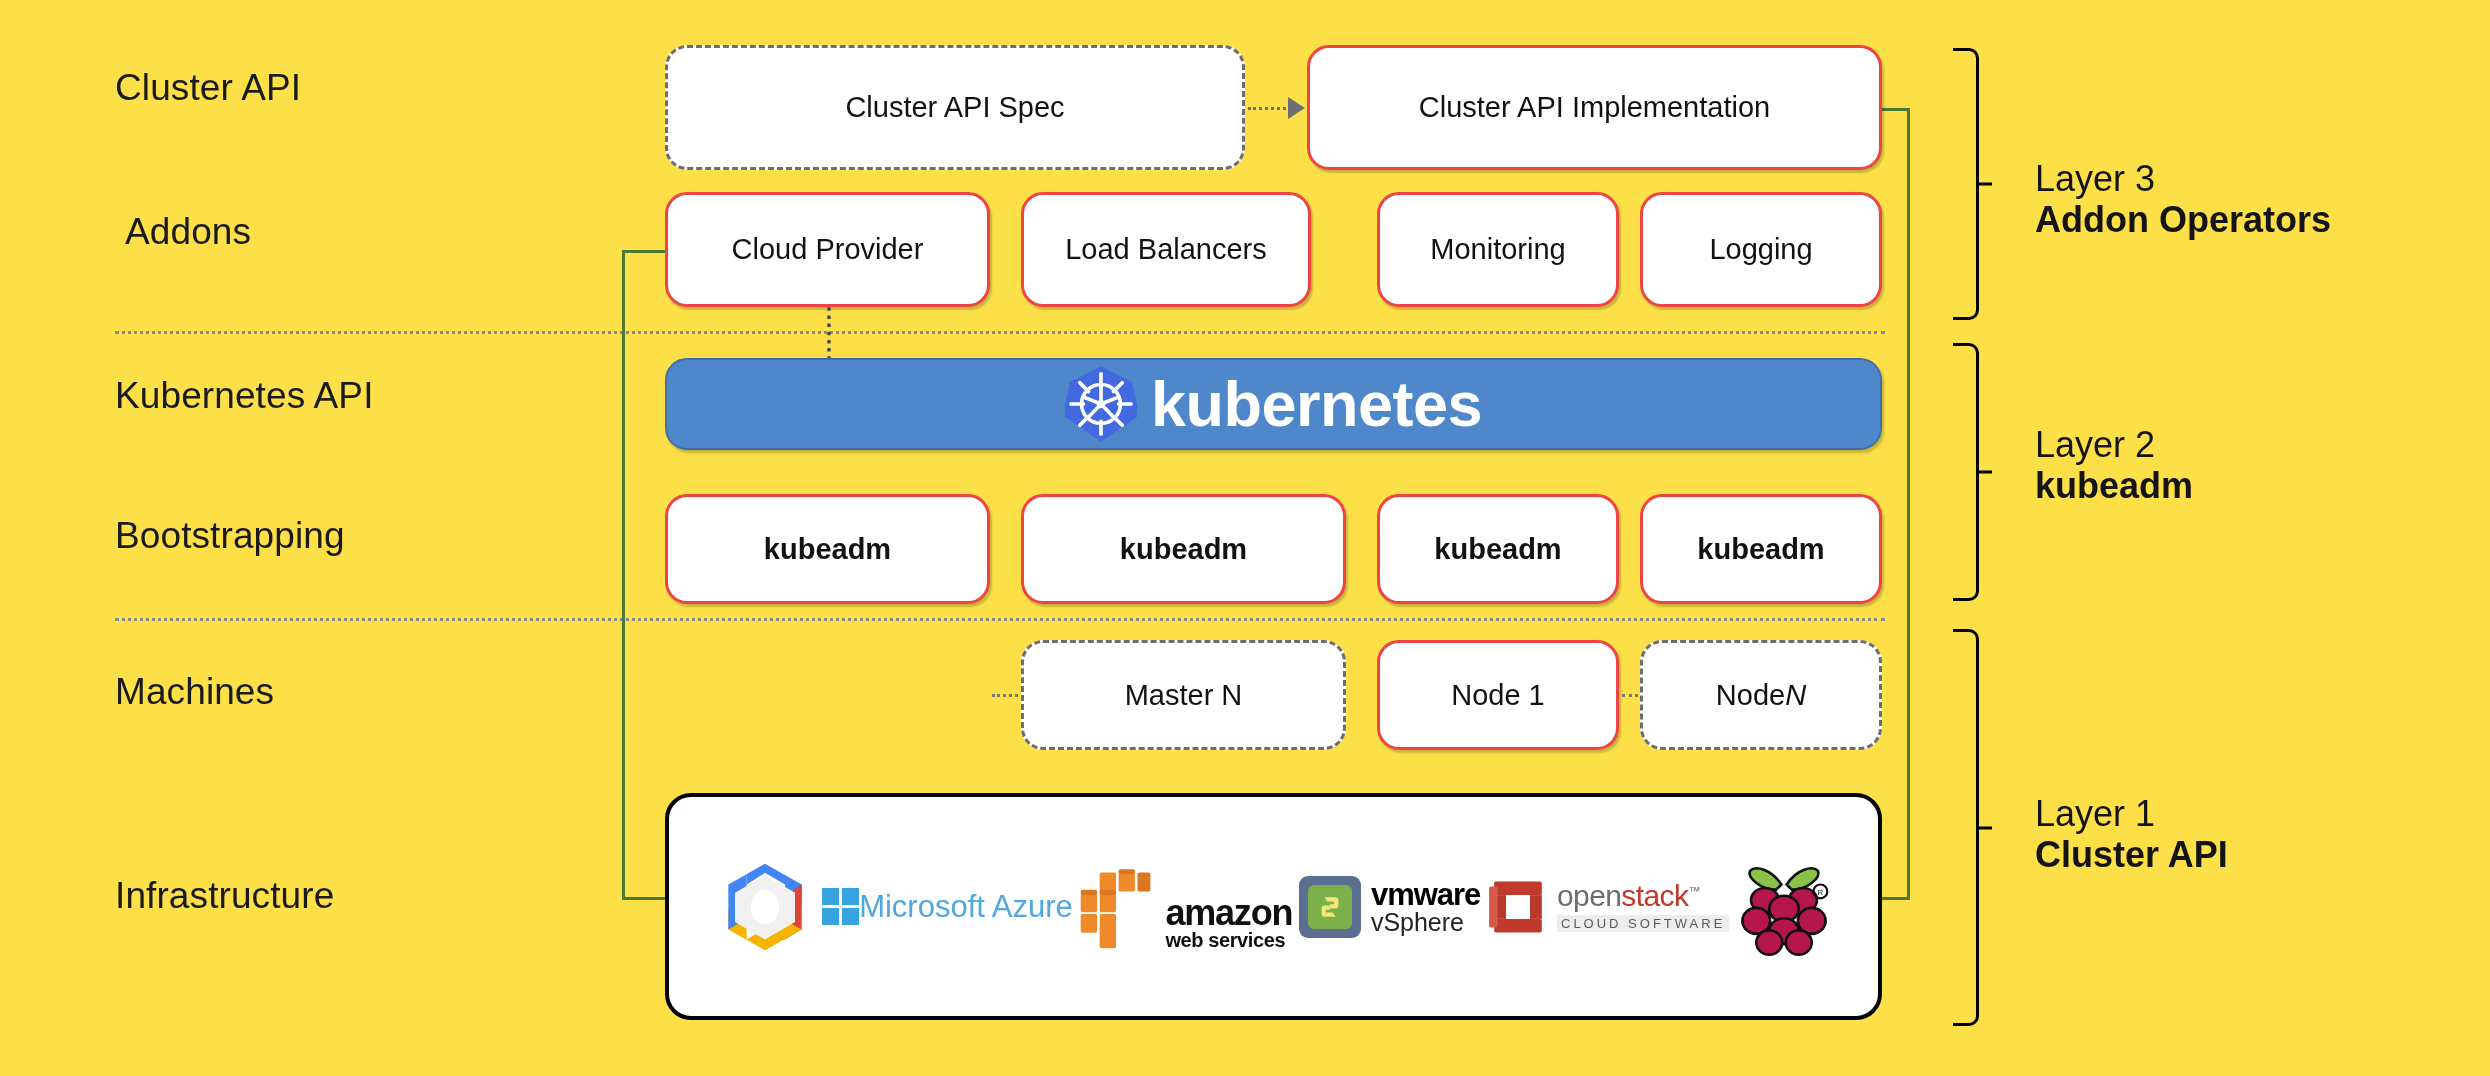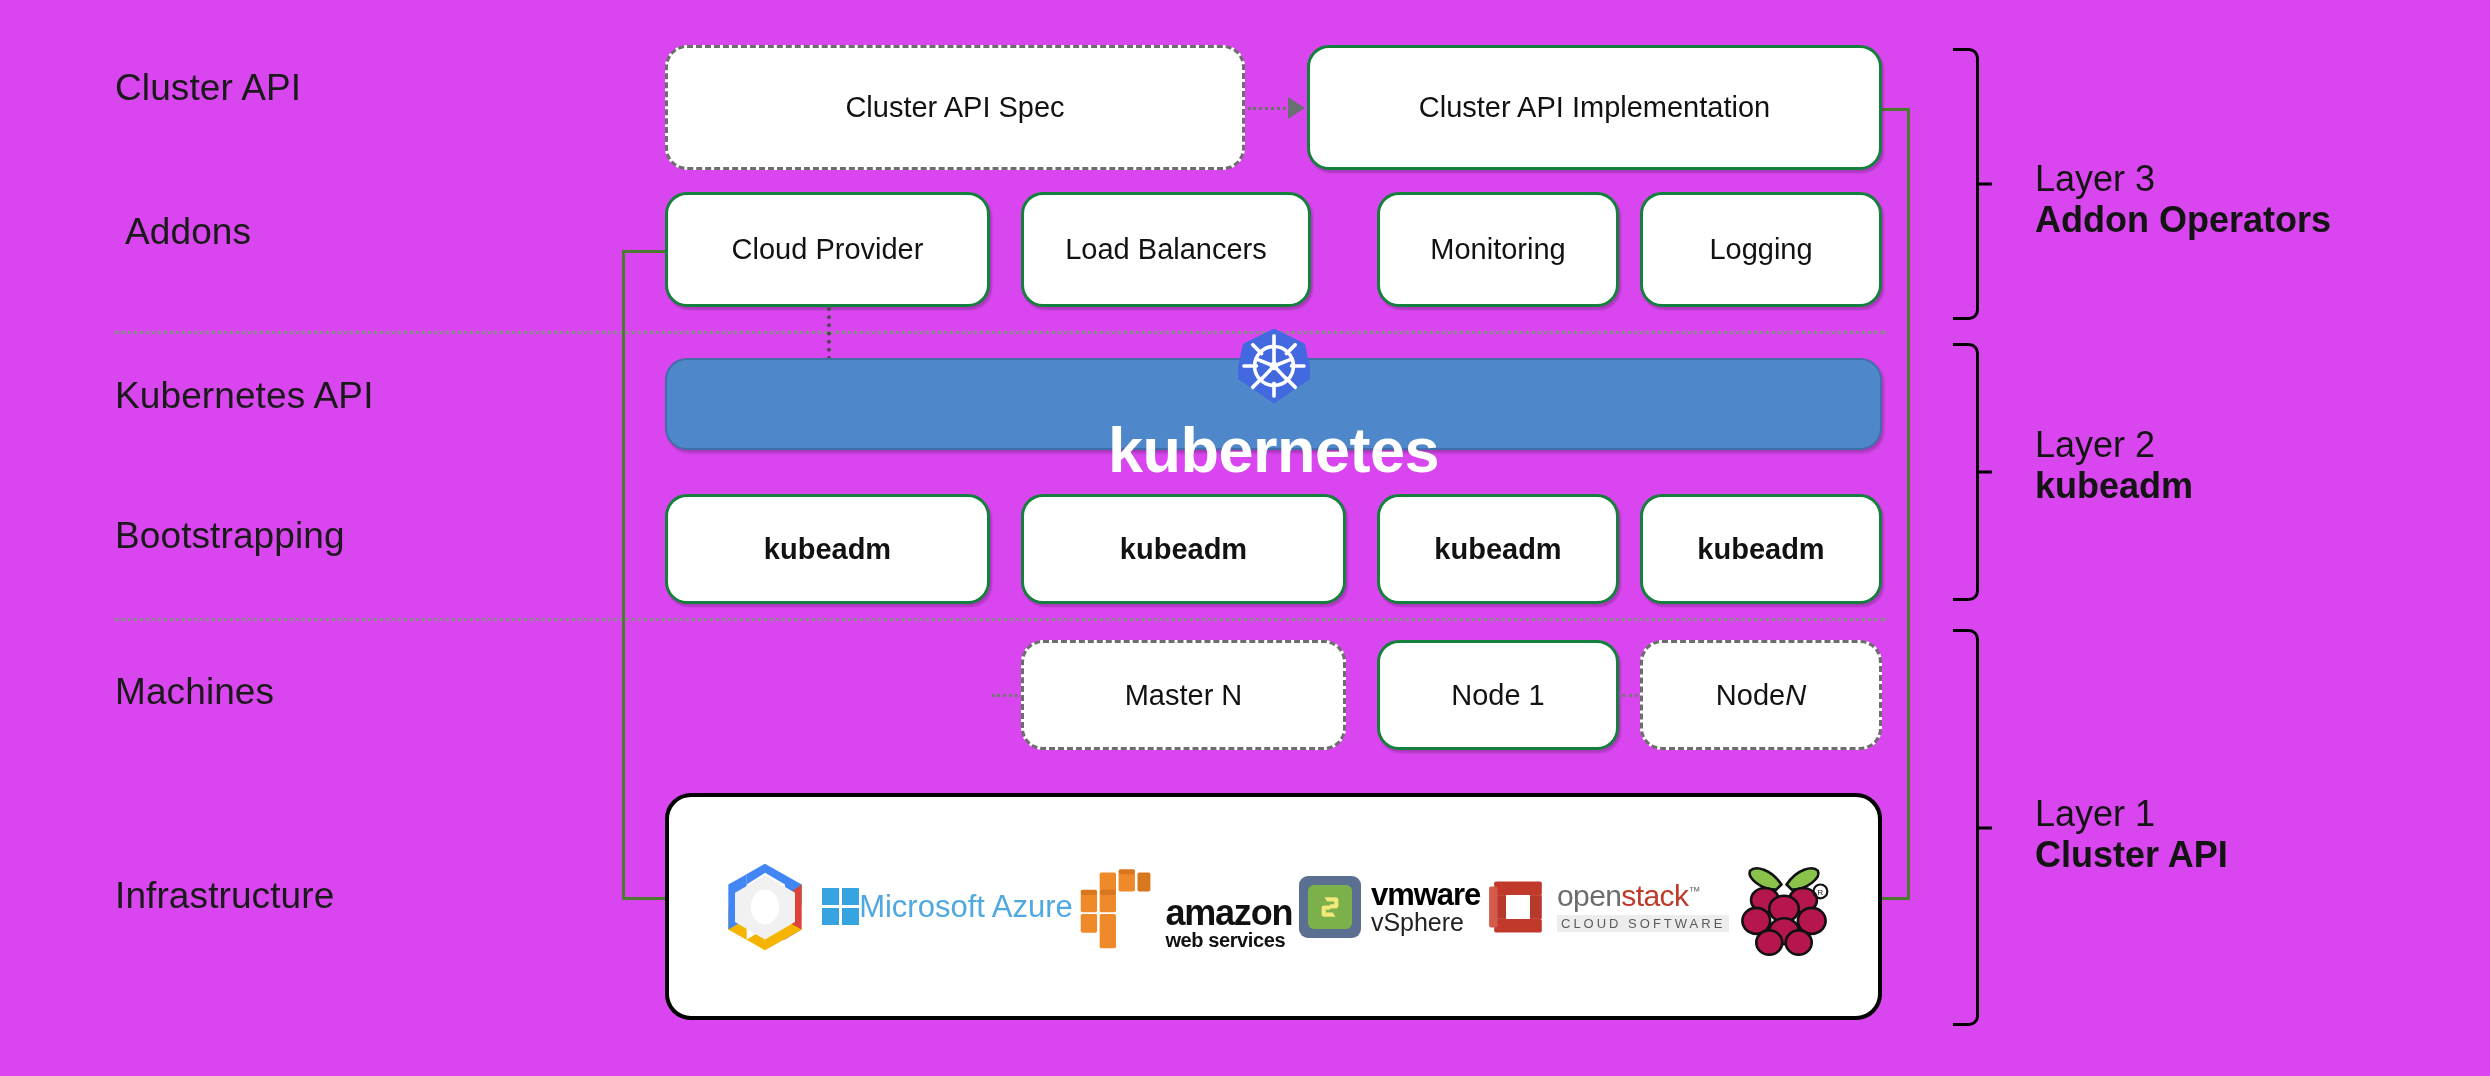--- a/index.html
+++ b/index.html
@@ -8,21 +8,21 @@
     background: #ffffff;
   }
   body {
     font-family: "Liberation Sans", sans-serif;
     color: #000000;
   }
   #stage {
     position: relative;
     width: 2490px;
     height: 1076px;
-    background: #d946ef;
+    background: #fde047;
     overflow: hidden;
   }
 
   
   .row-label {
     position: absolute;
     font-size: 37px;
     line-height: 1.1;
     color: #1a1a1a;
     white-space: nowrap;
@@ -36,21 +36,21 @@
     width: 1770px;
     height: 0;
     border-top: 3px dotted #8a8a8a;
   }
 
   
   .node {
     position: absolute;
     box-sizing: border-box;
     background: #ffffff;
-    border: 3px solid #15803d;
+    border: 3px solid #ef4444;
     border-radius: 22px;
     display: flex;
     align-items: center;
     justify-content: center;
     font-size: 29px;
     color: #121212;
     box-shadow: 2px 3px 2px rgba(0,0,0,0.20);
     text-align: center;
   }
   .node.dashed {
@@ -250,21 +250,21 @@
 
   <div class="node" style="left:1307px; top:45px; width:575px; height:125px;">Cluster API Implementation</div>
 
   <div class="node" style="left:665px;  top:192px; width:325px; height:115px;">Cloud Provider</div>
   <div class="node" style="left:1021px; top:192px; width:290px; height:115px;">Load Balancers</div>
   <div class="node" style="left:1377px; top:192px; width:242px; height:115px;">Monitoring</div>
   <div class="node" style="left:1640px; top:192px; width:242px; height:115px;">Logging</div>
 
   <div class="cp-drop" style="left:827px; top:307px; height:53px;"></div>
 
-  <div class="k8s-banner" style="left:665px; top:358px; width:1217px; height:92px;flex-direction:column;">
+  <div class="k8s-banner" style="left:665px; top:358px; width:1217px; height:92px;">
     <span style="display:flex;">
       <svg width="72" height="78" viewBox="0 0 100 108" aria-hidden="true">
         <polygon points="50,2 93,23 103,70 50,106 -3,70 7,23" fill="#4269e0"></polygon>
         <g fill="#ffffff">
           <circle cx="50" cy="54" r="6"></circle>
           <circle cx="50" cy="54" r="27" fill="none" stroke="#ffffff" stroke-width="5"></circle>
           <rect x="47.5" y="10" width="5" height="22" rx="2"></rect>
           <rect x="47.5" y="76" width="5" height="22" rx="2"></rect>
           <rect x="6" y="51.5" width="22" height="5" rx="2"></rect>
           <rect x="72" y="51.5" width="22" height="5" rx="2"></rect>

